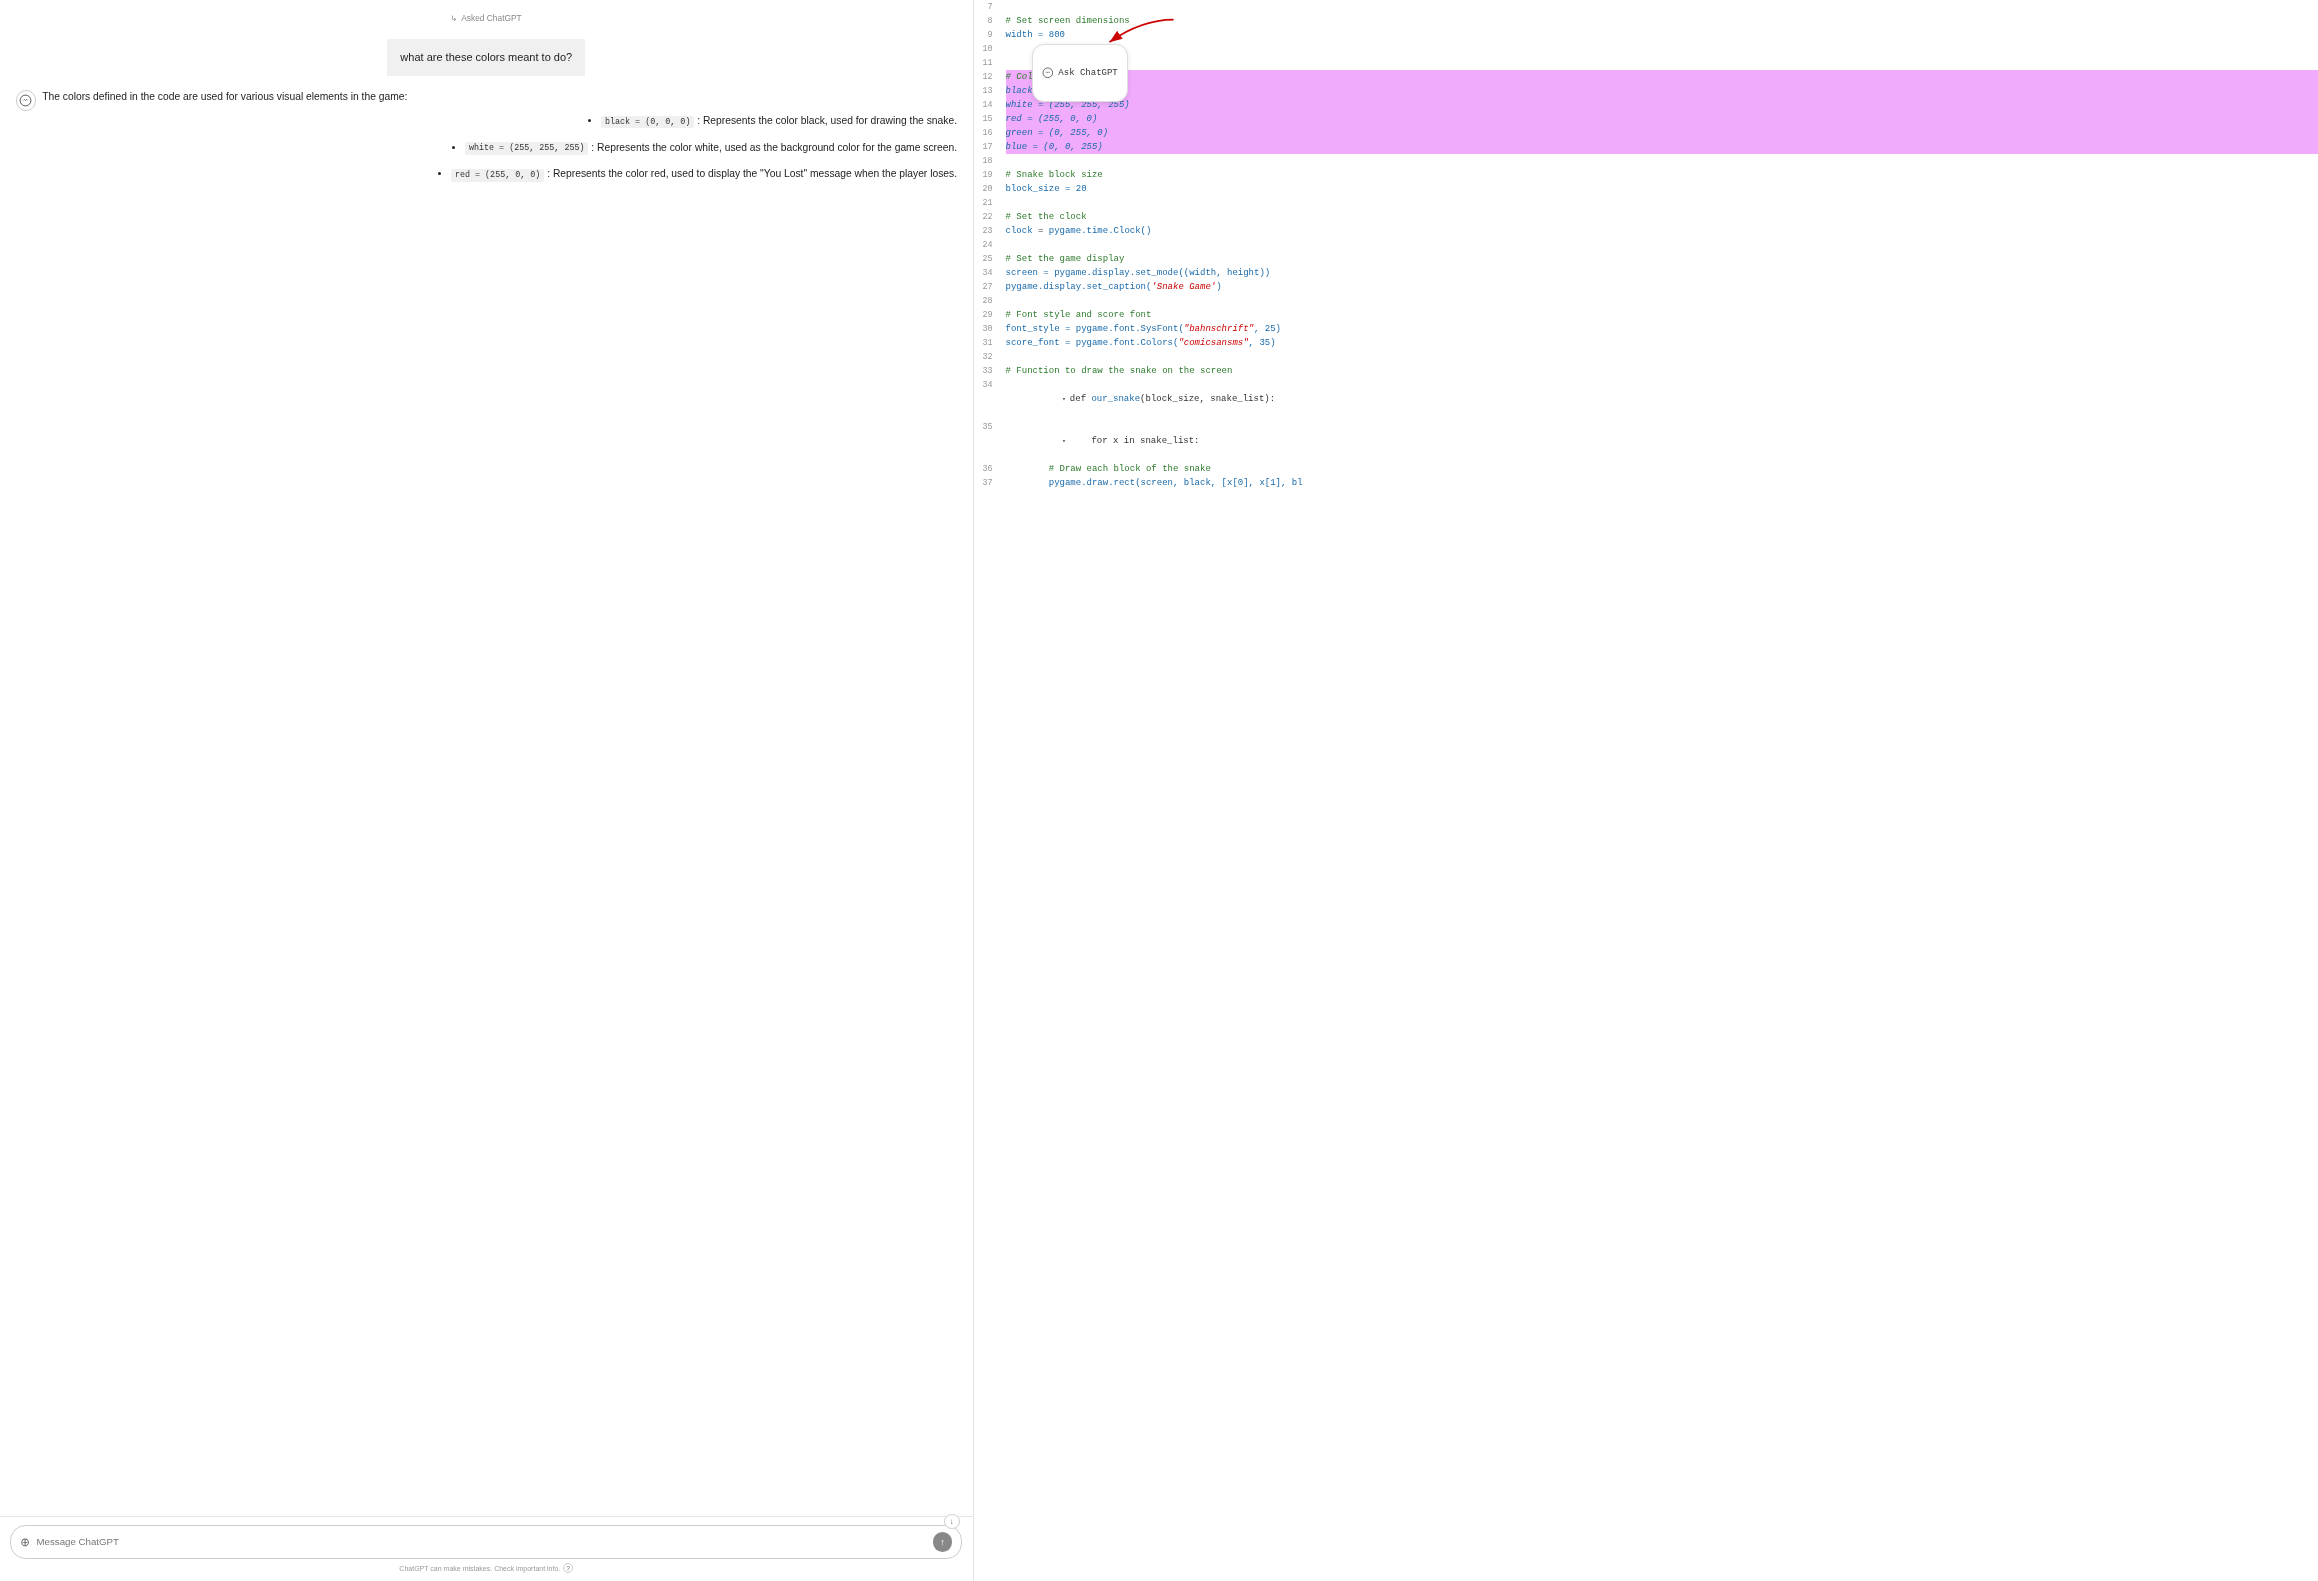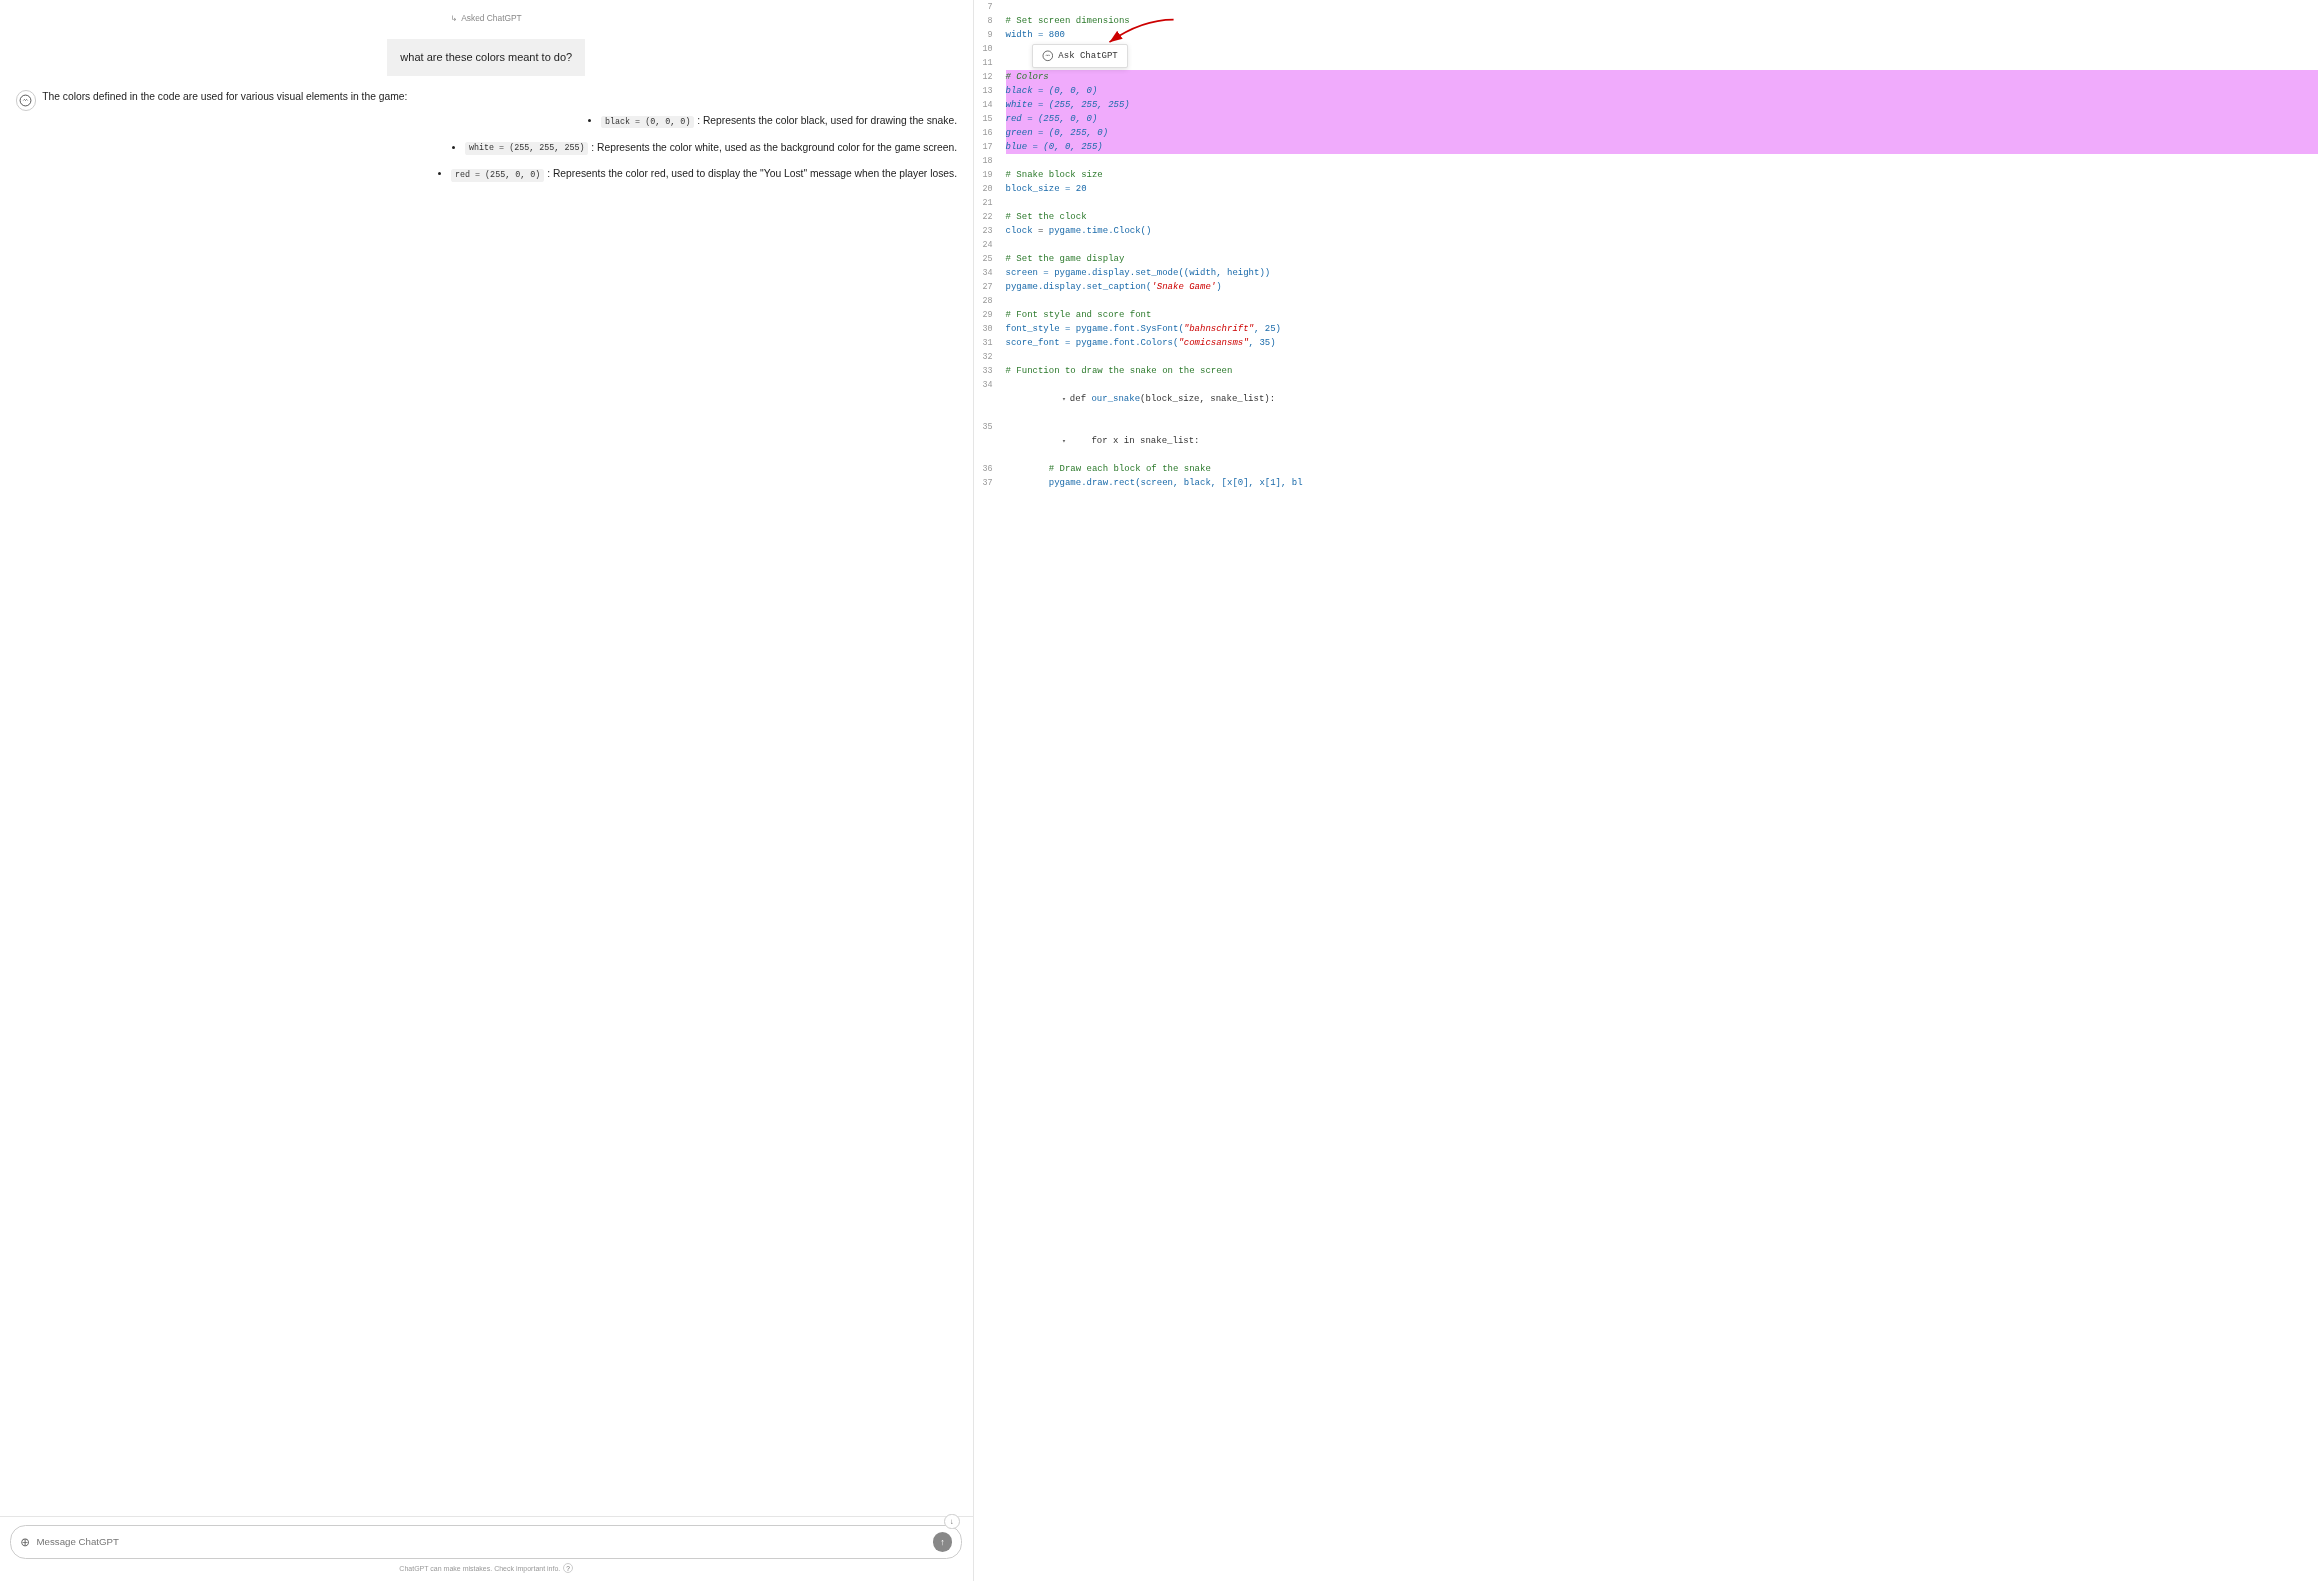--- a/index.html
+++ b/index.html
@@ -203,22 +203,22 @@
       position: relative;
     }
 
     
     .ask-tooltip {
       position: absolute;
       top: 44px;
       left: 58px;
       background: #fff;
       border: 0.6px solid #ddd;
-      border-radius: 2px;
-      padding: 5px 9px;
+      border-radius: 12px;
+      padding: 22px 9px;
       display: flex;
       align-items: center;
       gap: 5.2px;
       font-size: 9px;
       color: #333;
       box-shadow: 0 1.3px 5.2px rgba(0,0,0,0.1);
       z-index: 10;
       cursor: pointer;
     }
     .ask-tooltip .gpt-icon {

